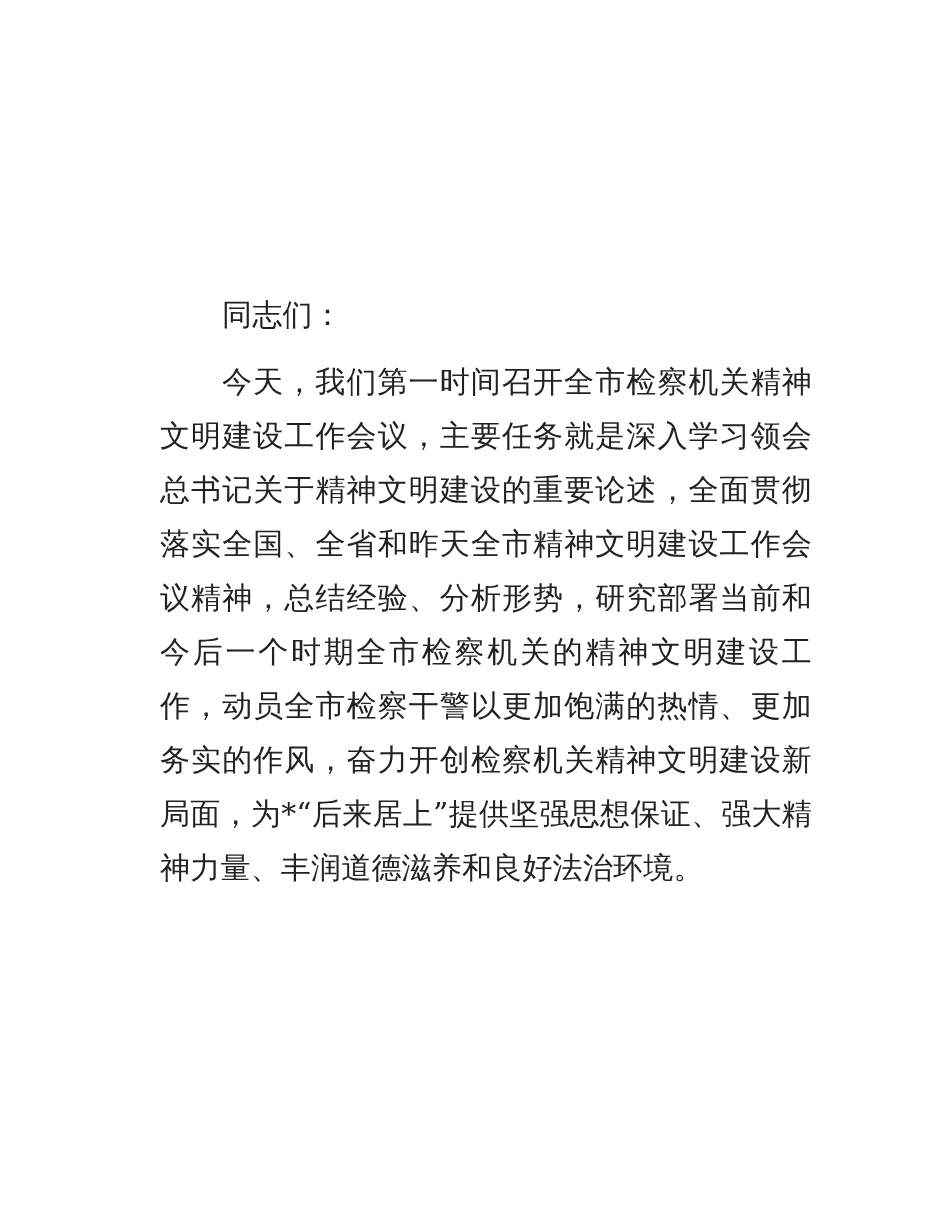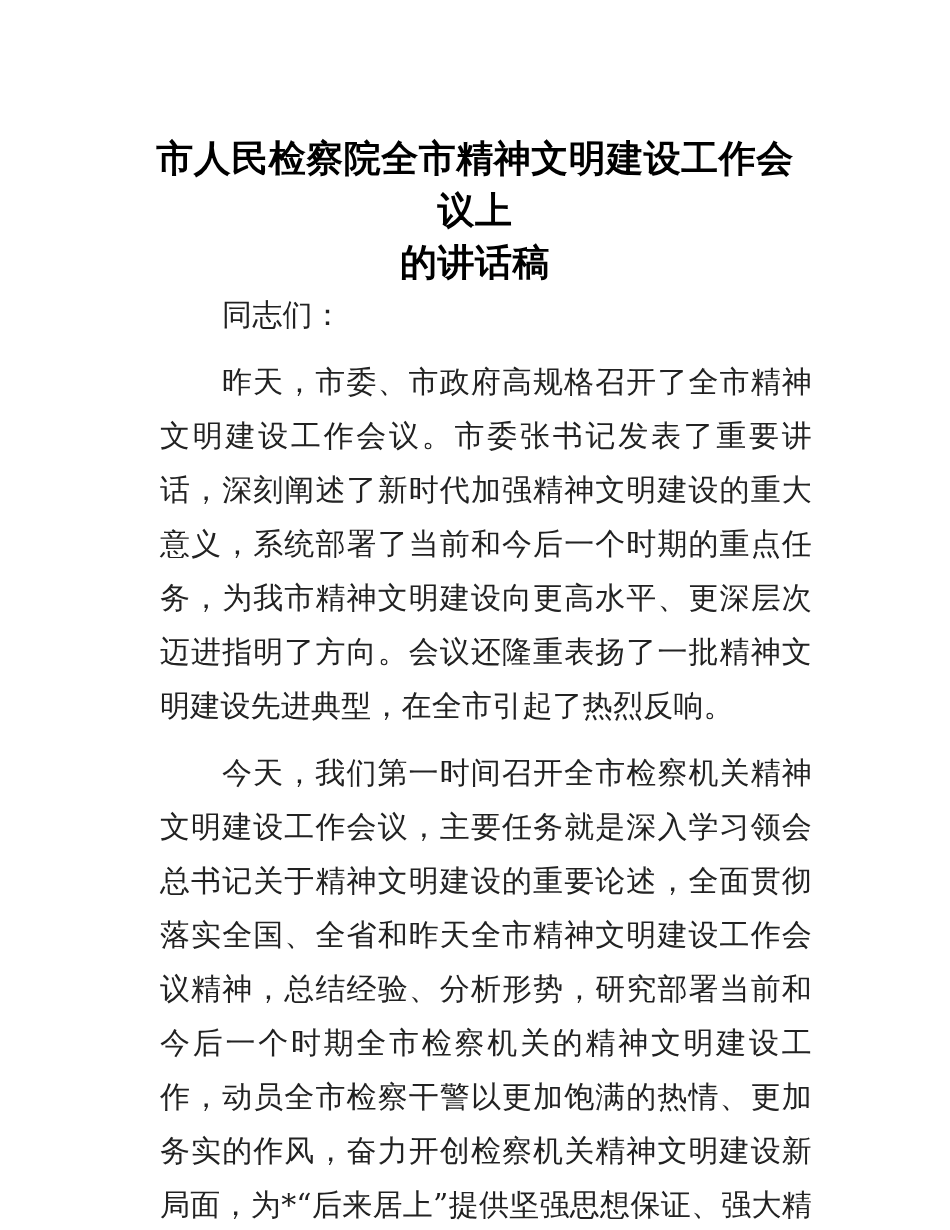--- a/index.html
+++ b/index.html
@@ -63,26 +63,23 @@
 
   .para:last-child {
     margin-bottom: 0;
   }
 </style>
 </head>
 <body>
 
 <div id="page">
 
-  <h1 class="doc-title">市人民检察院全市精神文明建设工作会议上
-的讲话稿</h1>
 
   <div class="doc-body">
 
     <p class="para indent">同志们：</p>
 
-    <p class="para indent">昨天，市委、市政府高规格召开了全市精神文明建设工作会议。市委张书记发表了重要讲话，深刻阐述了新时代加强精神文明建设的重大意义，系统部署了当前和今后一个时期的重点任务，为我市精神文明建设向更高水平、更深层次迈进指明了方向。会议还隆重表扬了一批精神文明建设先进典型，在全市引起了热烈反响。</p>
 
     <p class="para indent">今天，我们第一时间召开全市检察机关精神文明建设工作会议，主要任务就是深入学习领会总书记关于精神文明建设的重要论述，全面贯彻落实全国、全省和昨天全市精神文明建设工作会议精神，总结经验、分析形势，研究部署当前和今后一个时期全市检察机关的精神文明建设工作，动员全市检察干警以更加饱满的热情、更加务实的作风，奋力开创检察机关精神文明建设新局面，为*“后来居上”提供坚强思想保证、强大精神力量、丰润道德滋养和良好法治环境。</p>
 
   </div>
 
 </div>
 
 </body></html>

